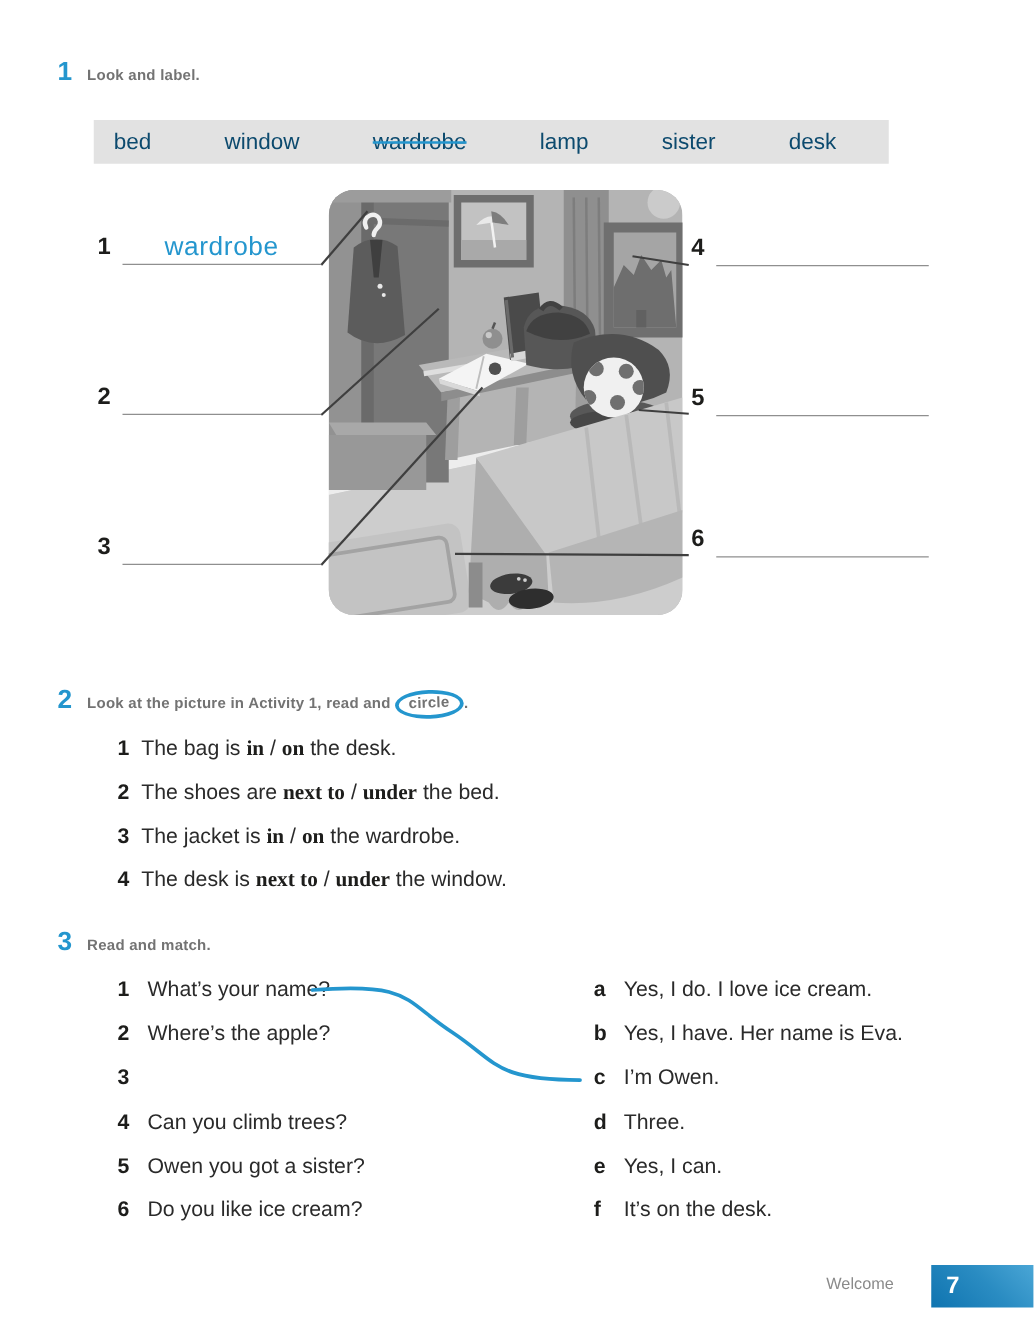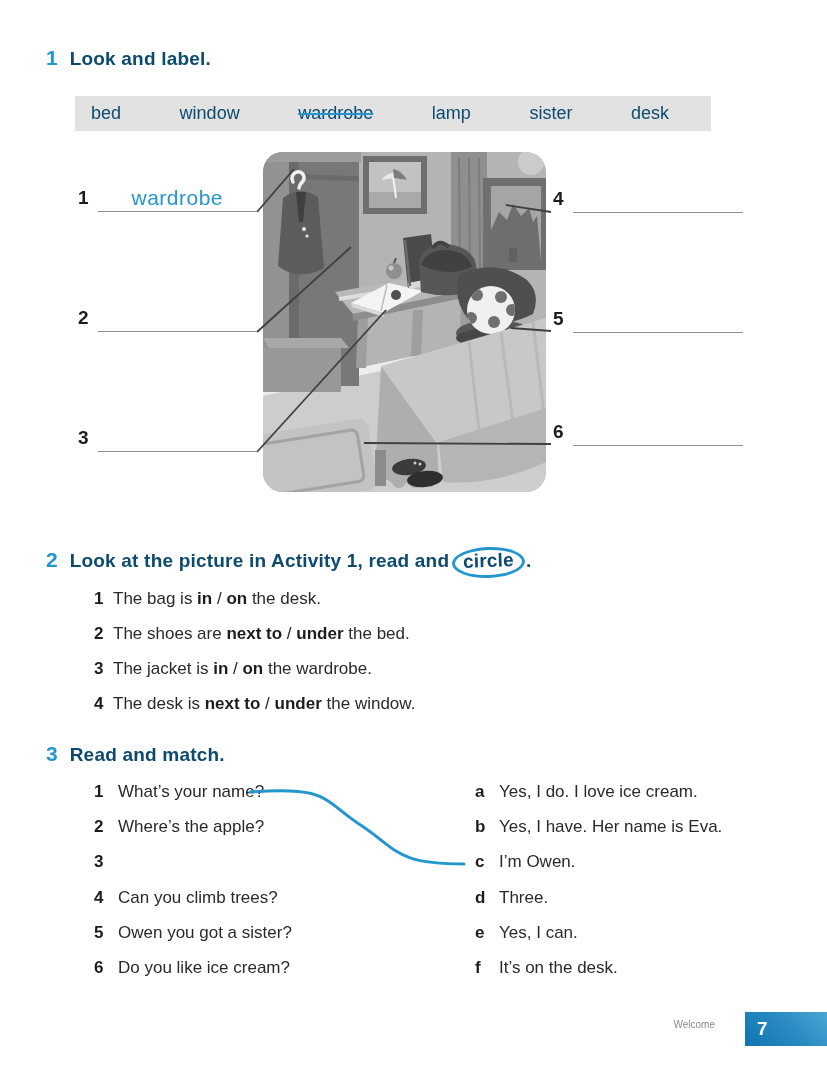--- a/index.html
+++ b/index.html
@@ -3,21 +3,21 @@
 <meta charset="utf-8">
 <style>
   * { margin:0; padding:0; box-sizing:border-box; }
   html,body { background:#ffffff; }
   .page {
     position:relative; width:827px; height:1068px; background:#fff;
     font-family:"Liberation Sans", sans-serif; color:#222222; overflow:hidden;
   }
   .hdr { position:absolute; display:flex; align-items:baseline; gap:12px; }
   .hdr .anum { color:#2496ce; font-size:21px; font-weight:bold; }
-  .hdr .atitle { color:#0c4a6e; font-size:19px; font-weight:bold; letter-spacing:.2px; }
+  .hdr .atitle { color:#737373; font-size:12px; font-weight:bold; letter-spacing:.2px; }
 
   
   .wordbank {
     position:absolute; left:75px; top:96px; width:636px; height:35px;
     background:#e2e2e2; display:flex; align-items:center;
     justify-content:space-between; padding:0 42px 0 16px; font-size:18px; color:#0c4a6e;
   }
   .wordbank .struck { text-decoration:line-through; text-decoration-color:#2496ce; text-decoration-thickness:2px; }
 
   
@@ -29,31 +29,31 @@
   .slot .blank {
     flex:1; height:34px; border-bottom:1.5px solid #8f8f8f;
     display:flex; align-items:flex-end; justify-content:center;
   }
   .slot .answer { color:#2496ce; font-size:21px; letter-spacing:.5px; padding-bottom:1px; }
 
   
   .ex-item { position:absolute; display:flex; align-items:baseline; font-size:17px; color:#2a2a2a; }
   .ex-item .inum { font-weight:bold; color:#1d1d1b; width:19px; flex:none; }
   .ex-item .itext { white-space:pre; }
-  .ex-item b { color:#1d1d1b; }
+  .ex-item b { color:#1d1d1b;font-family:Liberation Serif, serif; }
   .circled {
     display:inline-block; border:3px solid #2496ce; border-radius:50%;
     padding:0 8px 3px 8px; margin:-3px 1px -3px 3px; transform:rotate(-2deg);
   }
   .m-row { position:absolute; display:flex; align-items:baseline; font-size:17px; color:#2a2a2a; }
   .m-row .inum { font-weight:bold; color:#1d1d1b; width:24px; flex:none; }
 
   
   .footer-label { position:absolute; top:1019px; left:645px; width:70px; text-align:right;
-    font-size:10px; color:#8a8a8a; }
+    font-size:13px; color:#8a8a8a; }
   .pagebox {
     position:absolute; left:745px; top:1012px; width:82px; height:34px;
     background:linear-gradient(225deg,#4aa6d6 0%, #2a8cc2 45%, #0f74b0 100%);
     color:#fff; font-weight:bold; font-size:19px; line-height:33px; padding-left:12px;
   }
 </style>
 </head>
 <body>
 
 <div class="page">

